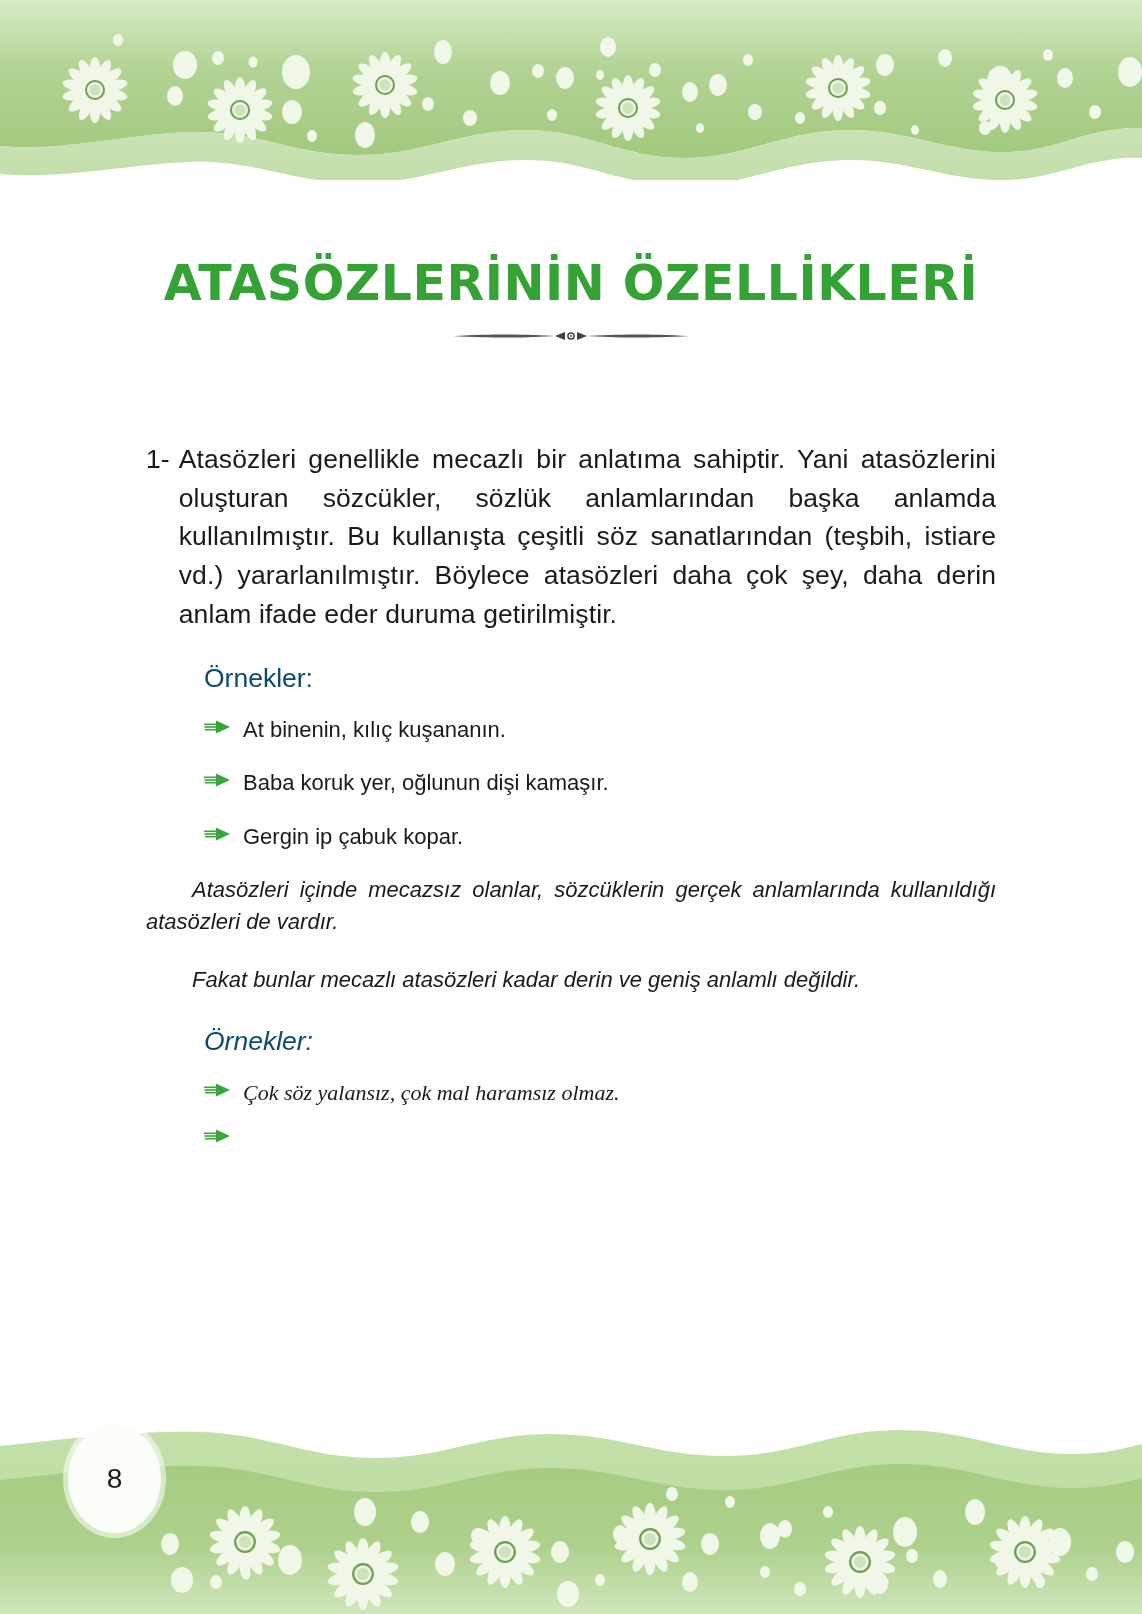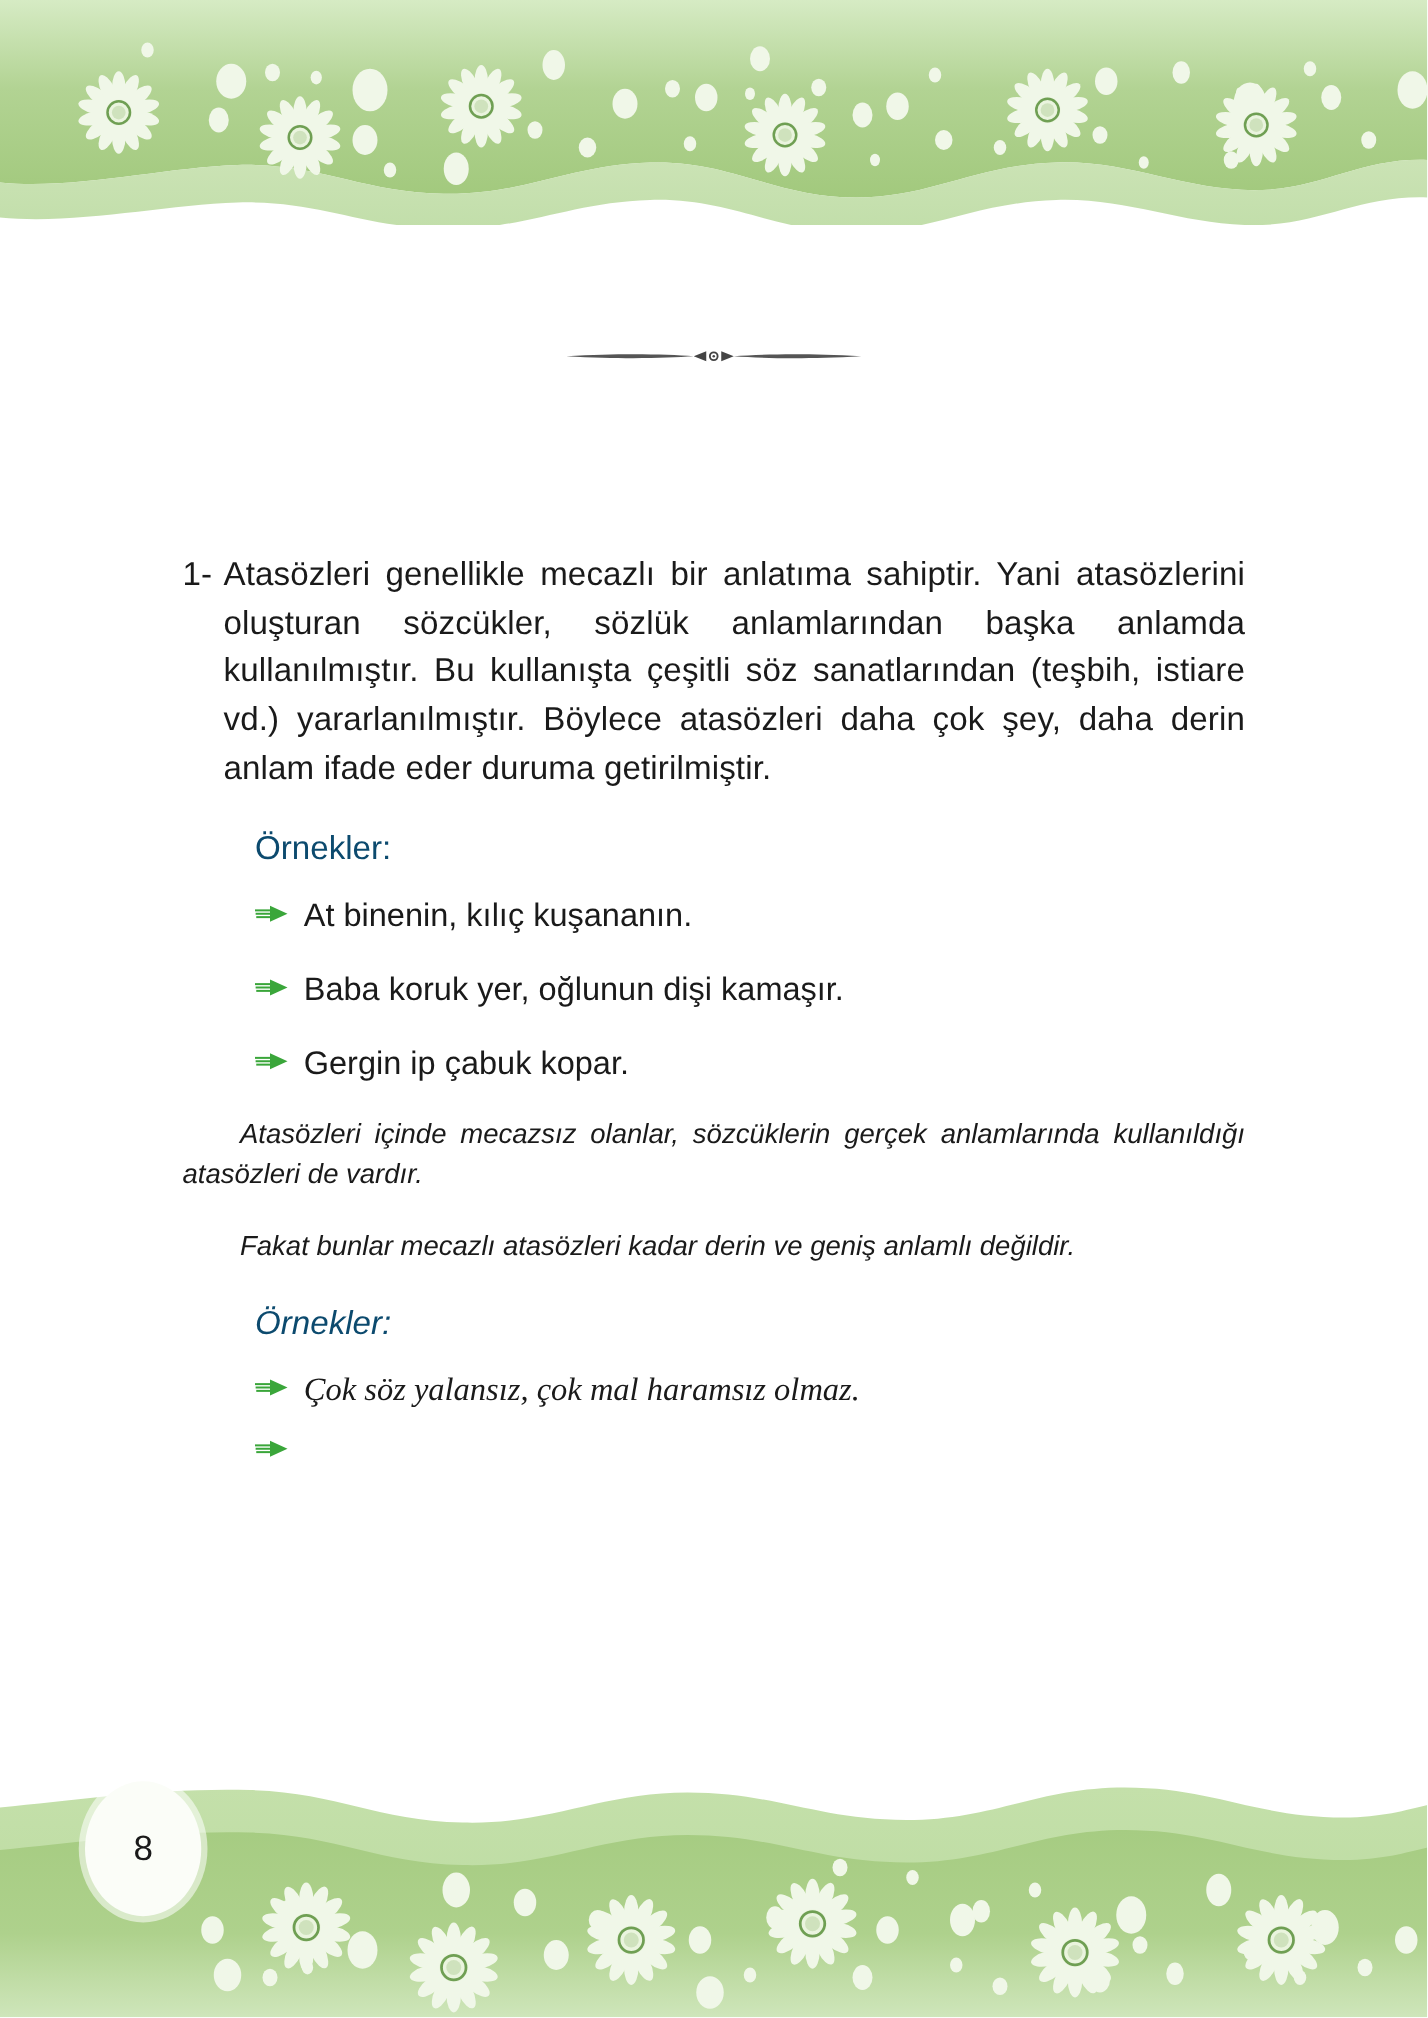--- a/index.html
+++ b/index.html
@@ -103,21 +103,21 @@
   .label-line.italic { font-style: italic; }
 
   ul.example-list {
     list-style: none;
     margin: 0 0 22px 0;
     padding: 0 0 0 58px;
   }
   ul.example-list li {
     display: flex;
     align-items: baseline;
-    font-size: 26px;
+    font-size: 22px;
     line-height: 1.42;
     color: #1a1a1a;
     margin: 0 0 22px 0;
   }
   ul.example-list li:last-child { margin-bottom: 0; }
   ul.example-list.italic li { font-style: italic; font-family: Liberation Serif, serif; }
 
   .arrow-bullet {
     flex: 0 0 auto;
     width: 30px;
@@ -265,20 +265,21 @@
       <use href="#daisyT" x="95" y="90"></use>
       <use href="#daisyT" x="240" y="110" transform="translate(0,0) scale(1)"></use>
       <use href="#daisyT" x="385" y="85"></use>
       <use href="#daisyT" x="628" y="108"></use>
       <use href="#daisyT" x="838" y="88"></use>
       <use href="#daisyT" x="1005" y="100"></use>
     </svg>
   </div>
 
   <div class="title-block">
+    <h1 class="page-title">ATASÖZLERİNİN ÖZELLİKLERİ</h1>
     <svg class="title-ornament" viewBox="0 0 240 22" xmlns="http://www.w3.org/2000/svg">
       <path d="M2,11 C50,8.4 82,9.6 104,11 C82,12.4 50,13.6 2,11 Z" fill="#555555"></path>
       <path d="M238,11 C190,8.4 158,9.6 136,11 C158,12.4 190,13.6 238,11 Z" fill="#555555"></path>
       <path d="M104,11 L114,7 L114,15 Z" fill="#444444"></path>
       <path d="M136,11 L126,7 L126,15 Z" fill="#444444"></path>
       <circle cx="120" cy="11" r="3.1" fill="none" stroke="#444444" stroke-width="1.5"></circle>
       <circle cx="120" cy="11" r="1" fill="#444444"></circle>
     </svg>
   </div>
 

